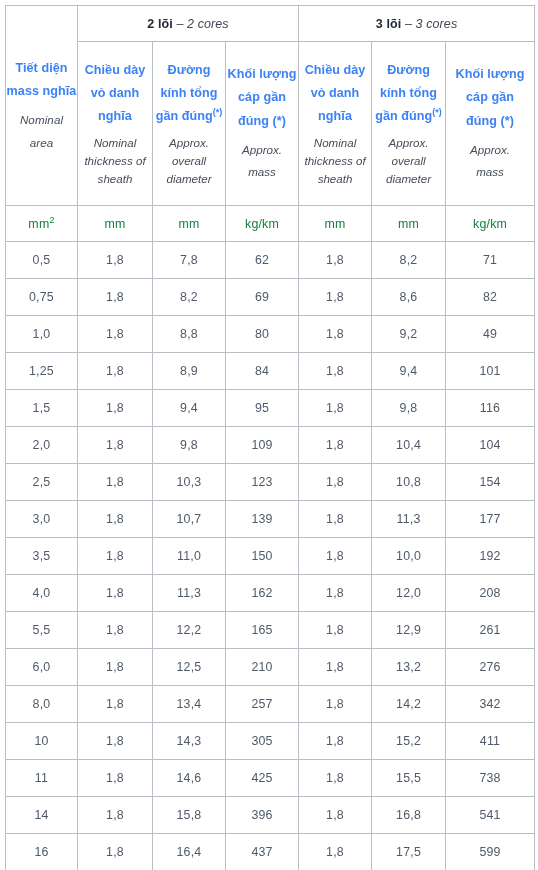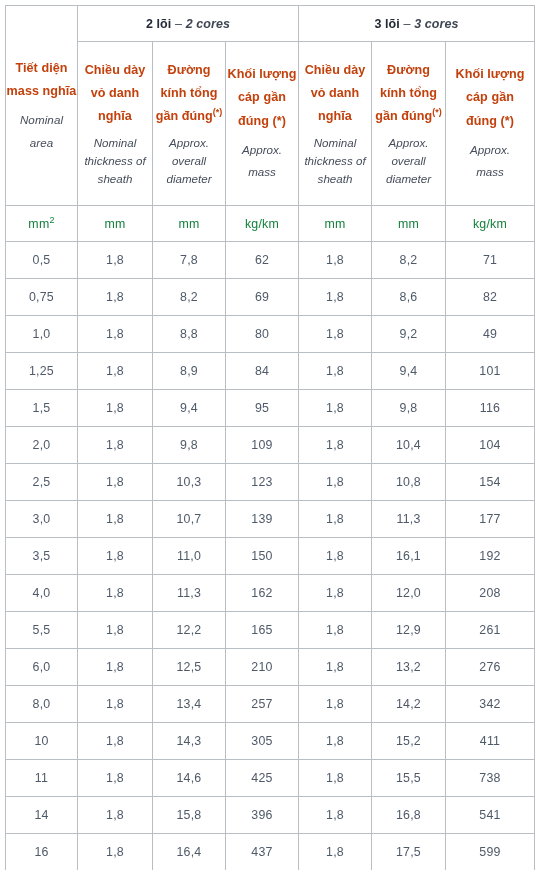--- a/index.html
+++ b/index.html
@@ -57,34 +57,34 @@
     font-weight: bold;
     color: #232b36;
   }
   .grp-dash {
     color: #3a424f;
     font-weight: normal;
   }
   .grp-en {
     font-style: italic;
     color: #3f4754;
-    font-weight: bold;
+    font-weight: normal;
   }
 
   
   .headrow td {
     height: 164px;
     padding: 6px 4px 8px 4px;
     vertical-align: middle;
   }
   .hdr-vn {
     font-weight: bold;
     font-size: 12.6px;
     line-height: 1.85;
-    color: #c2410c;
+    color: #3b82f6;
     letter-spacing: 0.05px;
   }
   .hdr-en {
     font-style: italic;
     font-size: 11.6px;
     line-height: 1.95;
     color: #454d5a;
     margin-top: 6px;
   }
   .hdr-en.tight { line-height: 1.55; }
@@ -309,21 +309,21 @@
           <td>1,8</td>
           <td>11,3</td>
           <td>177</td>
         </tr>
         <tr class="datarow">
           <td>3,5</td>
           <td>1,8</td>
           <td>11,0</td>
           <td>150</td>
           <td>1,8</td>
-          <td>16,1</td>
+          <td>10,0</td>
           <td>192</td>
         </tr>
         <tr class="datarow">
           <td>4,0</td>
           <td>1,8</td>
           <td>11,3</td>
           <td>162</td>
           <td>1,8</td>
           <td>12,0</td>
           <td>208</td>

